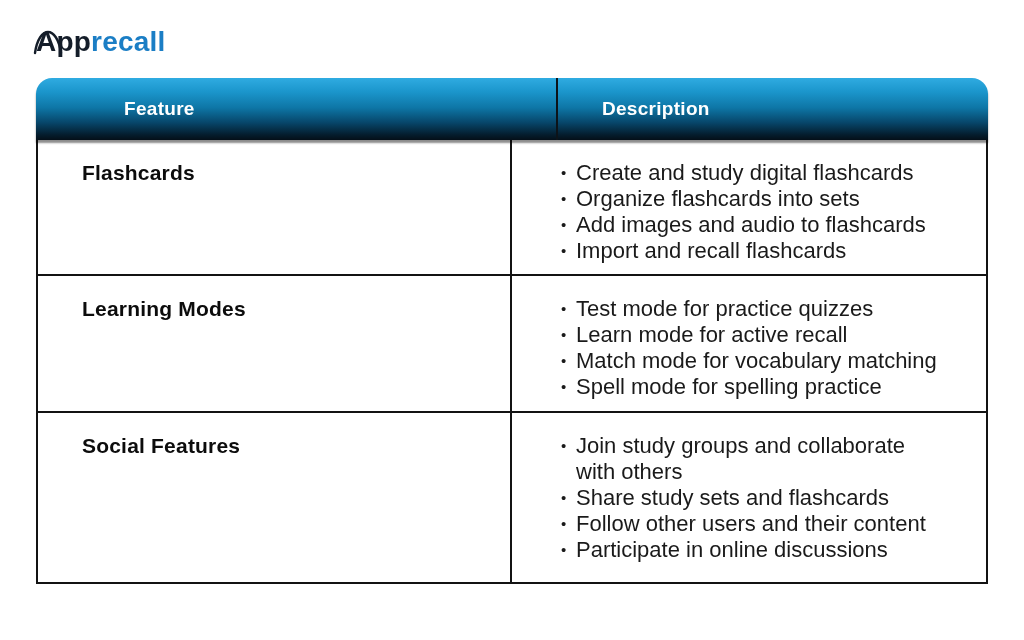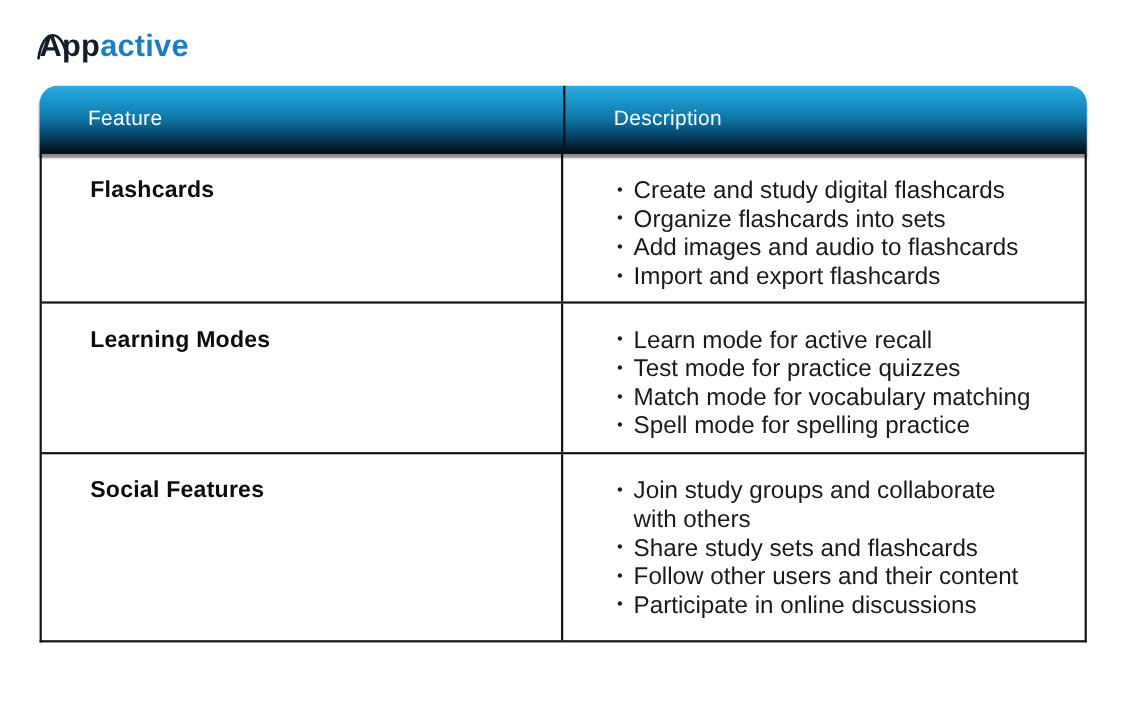--- a/index.html
+++ b/index.html
@@ -34,22 +34,23 @@
     border-radius: 16px 16px 0 0;
     background: linear-gradient(180deg,
       #2fabe1 0%, #1b96cc 22%, #0e76a6 48%,
       #07466a 72%, #041c2c 92%, #040f18 100%);
     box-shadow: 0 3px 2px rgba(0,0,0,0.45);
     position: relative; z-index: 2;
   }
   .header-cell {
     width: 476px; display: flex; align-items: center;
     padding-left: 44px;
-    color: #ffffff; font-size: 19px; font-weight: normal;
+    color: #ffffff; font-size: 19px; font-weight: bold;
     letter-spacing: 0.3px;
+    margin-left: 44px;
   }
   .header-cell.second { border-left: 2px solid #0c1319; }
 
   .table-body {
     border: 2px solid #131313; border-top: none;
     background: #ffffff; position: relative; z-index: 1;
   }
   .t-row { display: flex; border-bottom: 2px solid #131313; }
   .t-row:last-child { border-bottom: none; }
   .t-row:nth-child(1) { min-height: 136px; }
@@ -80,21 +81,21 @@
 <div class="page">
 
   <div class="logo">
     <span class="part-dark">
       <span class="a-wrap">
         <svg class="arch" viewBox="0 0 30 36" aria-hidden="true">
           <path d="M2 34 C6 6, 24 6, 28 34" fill="none" stroke="#141d29" stroke-width="2.4" stroke-linecap="round"></path>
         </svg><span>App</span>
       </span>
     </span>
-    <span class="part-blue">active</span>
+    <span class="part-blue">recall</span>
   </div>
 
   <div class="feature-table">
 
     <div class="table-header">
       <div class="header-cell">
         <span>Feature</span>
       </div>
       <div class="header-cell second">
         <span>Description</span>
@@ -104,33 +105,33 @@
     <div class="table-body" id="rows-container">
   <div class="t-row">
     <div class="feature-cell">
       <span>Flashcards</span>
     </div>
     <div class="desc-cell">
       <ul class="bullets">
               <li>Create and study digital flashcards</li>
               <li>Organize flashcards into sets</li>
               <li>Add images and audio to flashcards</li>
-              <li>Import and export flashcards</li>
+              <li>Import and recall flashcards</li>
             </ul>
     </div>
   </div>
 
   <div class="t-row">
     <div class="feature-cell">
       <span>Learning Modes</span>
     </div>
     <div class="desc-cell">
       <ul class="bullets">
+              <li>Test mode for practice quizzes</li>
               <li>Learn mode for active recall</li>
-              <li>Test mode for practice quizzes</li>
               <li>Match mode for vocabulary matching</li>
               <li>Spell mode for spelling practice</li>
             </ul>
     </div>
   </div>
 
   <div class="t-row">
     <div class="feature-cell">
       <span>Social Features</span>
     </div>

